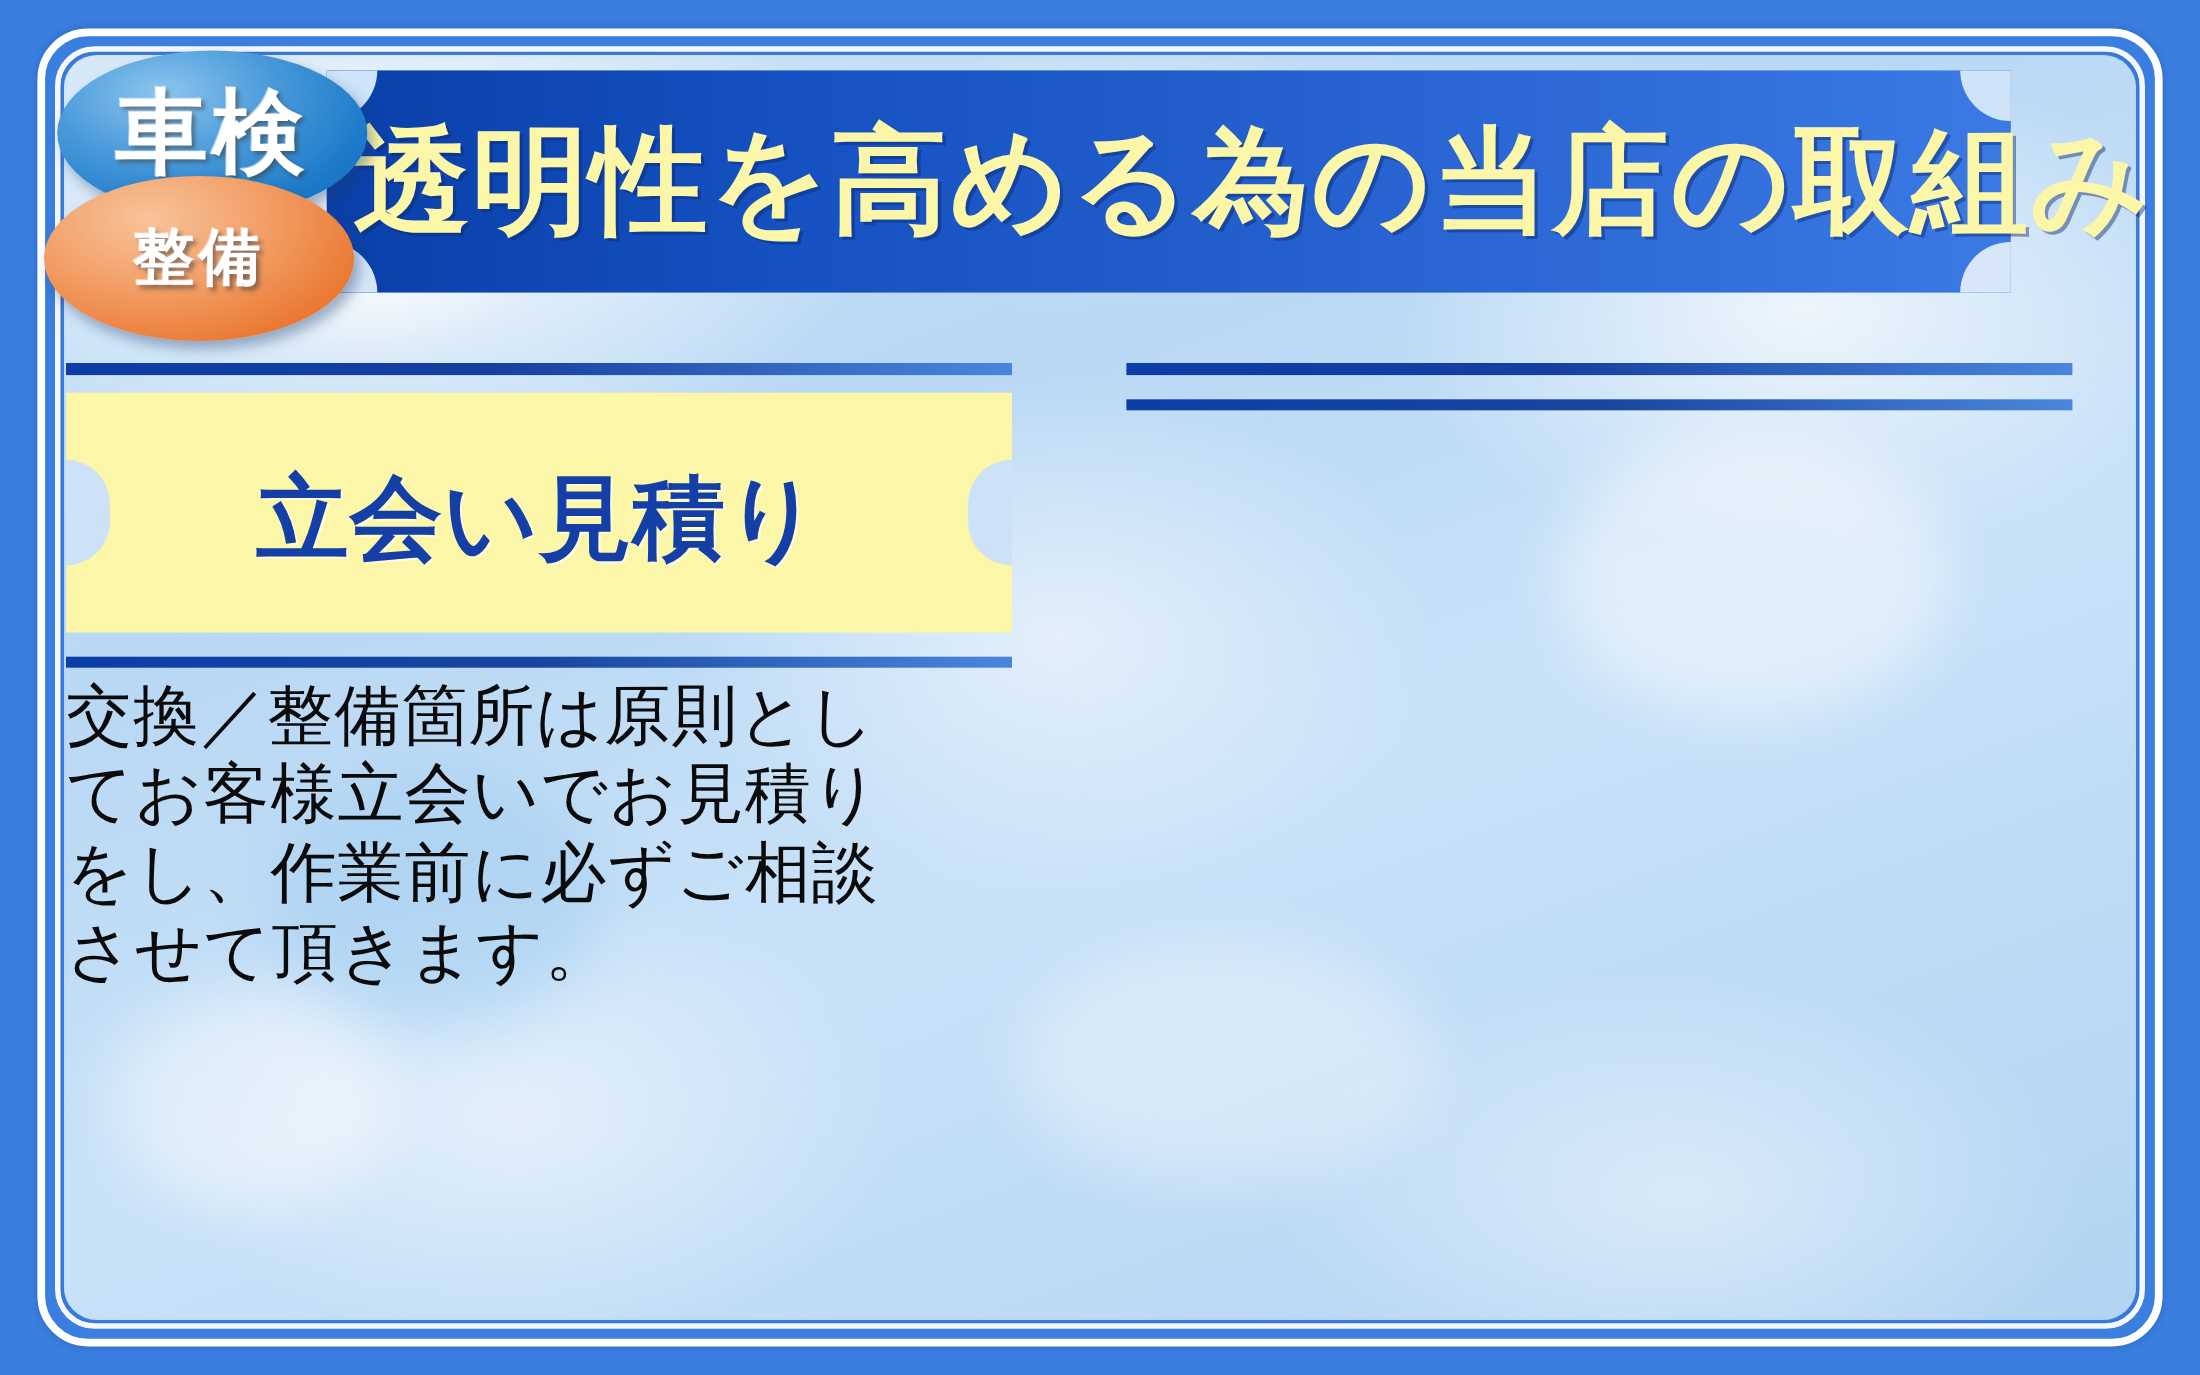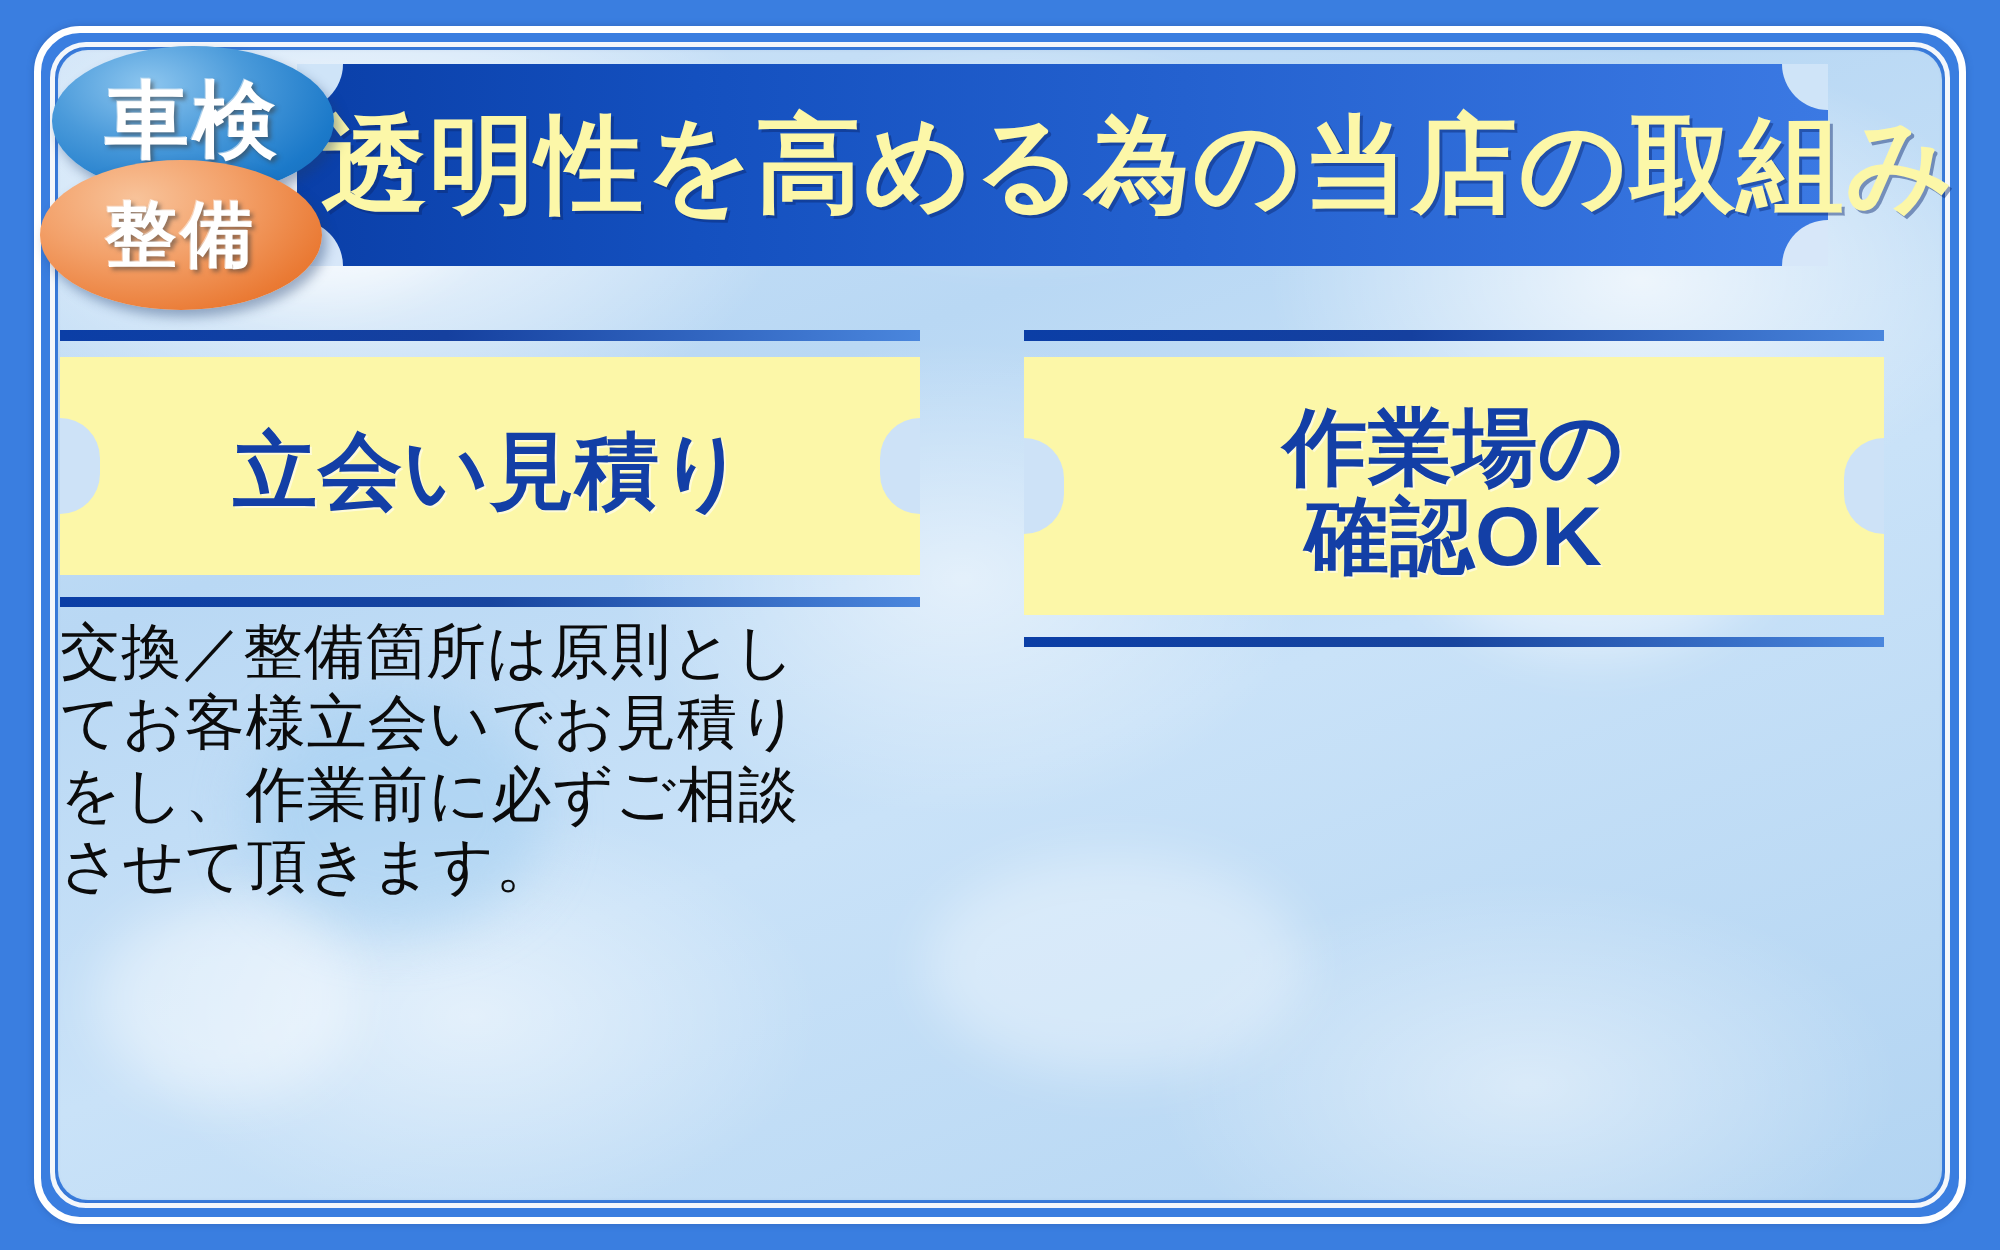--- a/index.html
+++ b/index.html
@@ -118,21 +118,21 @@
   }
   .badge-shaken {
     left:52px; top:46px;
     width:282px; height:150px;
     font-size:84px;
     background:radial-gradient(ellipse at 34% 26%, #8dc6ef 0%, #4a9ada 38%, #1b79c9 74%, #1568b4 100%);
   }
   .badge-seibi {
     left:40px; top:160px;
     width:282px; height:150px;
-    font-size:72px;
+    font-size:56px;
     background:radial-gradient(ellipse at 34% 26%, #f8c39a 0%, #f3a16a 38%, #ea7a34 76%, #dd6b22 100%);
   }
 
   
   .col {
     position:absolute;
     top:330px;
     width:860px;
     z-index:12;
   }
@@ -226,22 +226,18 @@
     </div>
     <div class="body-rule"></div>
     <div class="body-text">交換／整備箇所は原則とし
 てお客様立会いでお見積り
 をし、作業前に必ずご相談
 させて頂きます。</div>
   </div>
 
   <div class="col col-right">
     <div class="rule"></div>
-    <div class="heading-banner">
-      <div class="heading-line">作業場の</div>
-      <div class="heading-line">確認OK</div>
-    </div>
     <div class="body-rule"></div>
   </div>
 
   <div class="frame-inner"></div>
   <div class="frame-outer"></div>
 </div>
 
 </body></html>

